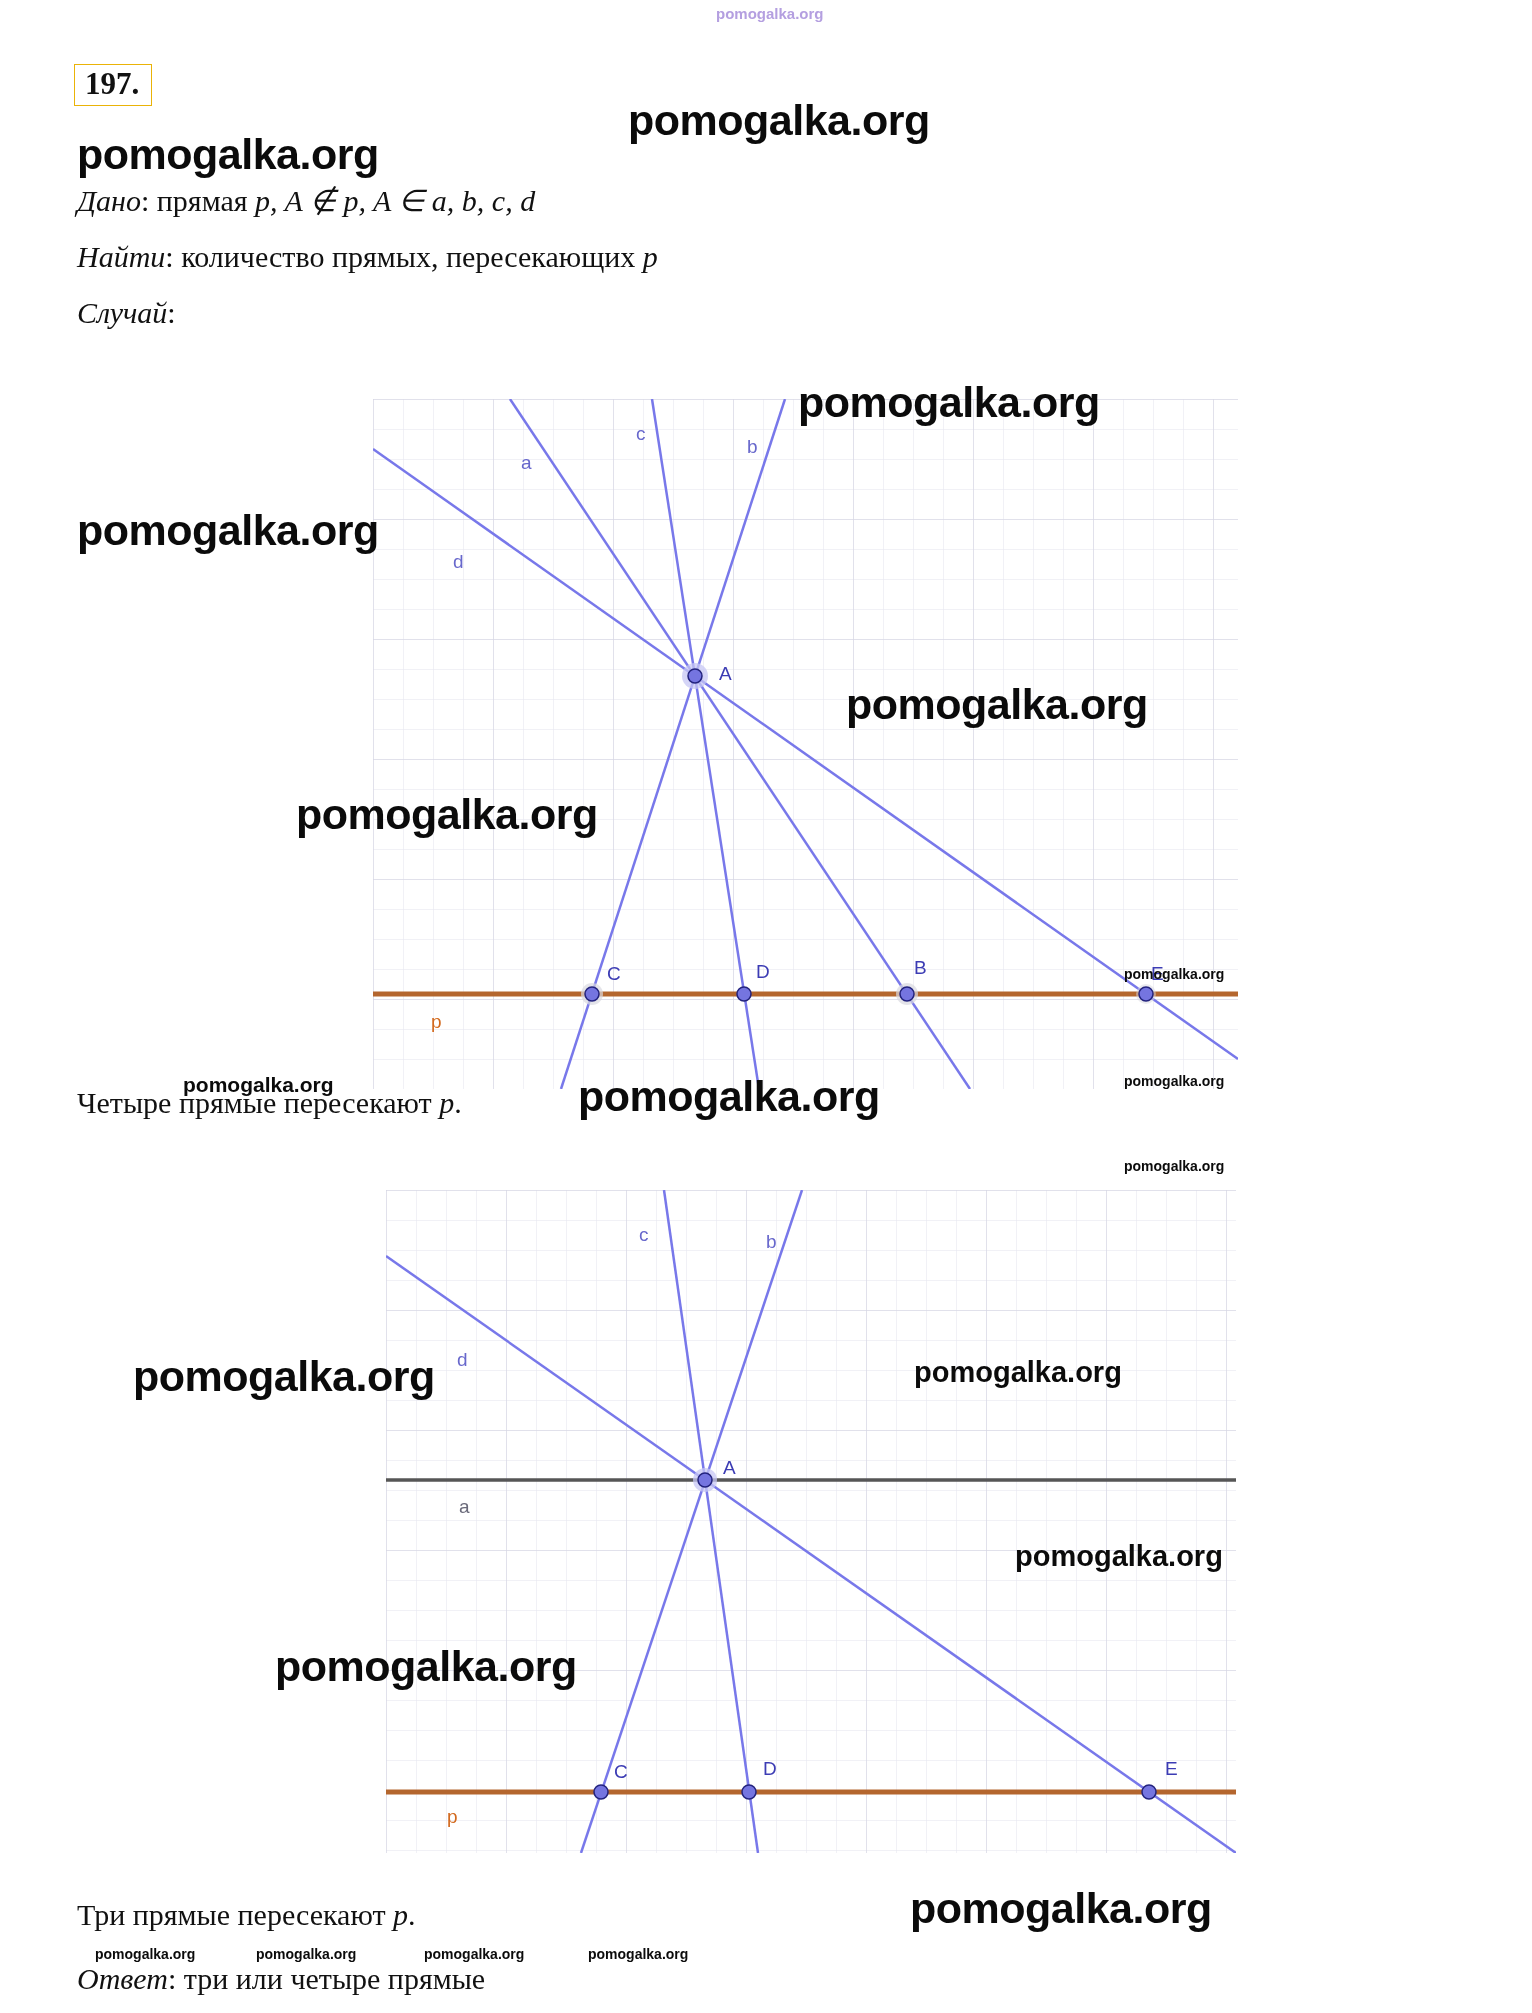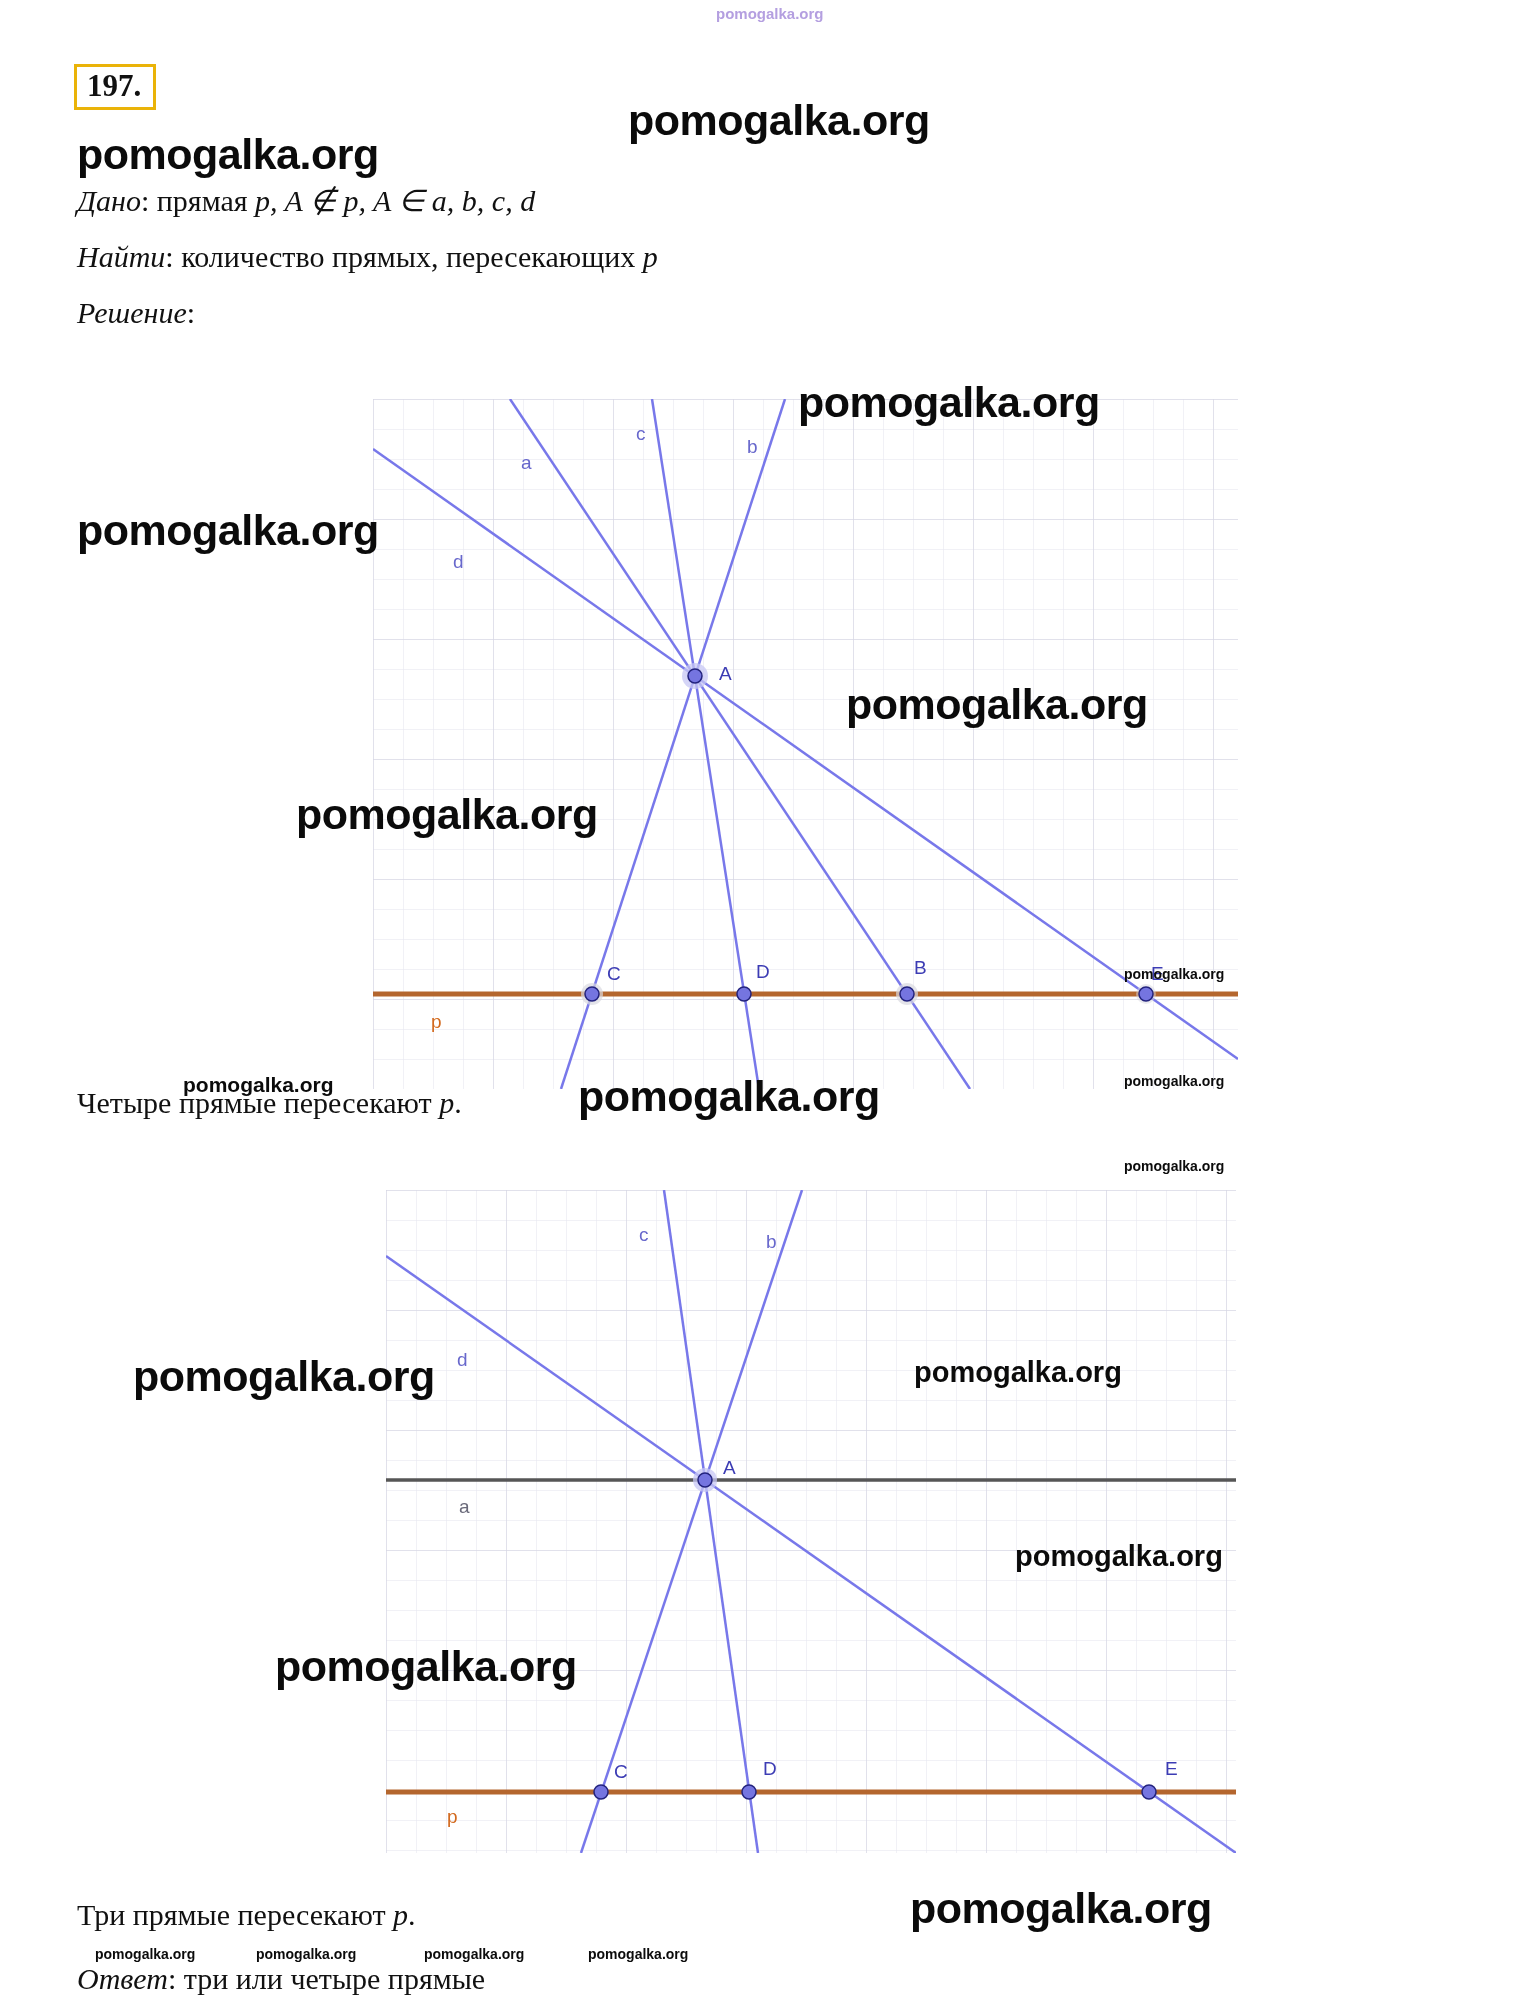--- a/index.html
+++ b/index.html
@@ -7,21 +7,21 @@
     position:relative; width:1532px; height:2013px; overflow:hidden;
     background:#ffffff; font-family:"Liberation Serif", serif; color:#111;
   }
   
   .line { position:absolute; left:77px; font-size:30px; white-space:nowrap; z-index:3; }
   .it  { font-style:italic; }
   .itu { font-style:italic; text-decoration:underline; }
   .mvar{ font-style:italic; }
   
   .numbox {
-    position:absolute; left:74px; top:64px; border:3px solid #eab308;
+    position:absolute; left:74px; top:64px; border:1px solid #eab308;
     padding:1px 12px 3px 10px; font-weight:bold; font-size:31px; z-index:3;
     background:#fff;
     text-align:center;
   }
   
   .wm { position:absolute; font-family:"Liberation Sans", sans-serif; font-weight:bold;
         color:#0b0b0b; white-space:nowrap; z-index:5; }
   .wm-big   { font-size:43px; letter-spacing:-0.5px; }
   .wm-med   { font-size:29px; }
   .wm-small { font-size:14px; }
@@ -47,21 +47,21 @@
   <div class="wm wm-big" style="left:628px; top:96px;">pomogalka.org</div>
   <div class="wm wm-big" style="left:77px; top:130px;">pomogalka.org</div>
 
   <div class="line" style="top:240px;">
     <span class="it">Найти</span><span>: количество прямых, пересекающих </span><span class="mvar">p</span>
   </div>
   <div class="line" style="top:183px;">
     <span class="it">Дано</span><span>: прямая </span><span class="mvar">p, A ∉ p, A ∈ a, b, c, d</span>
   </div>
   <div class="line" style="top:296px;">
-    <span class="it">Решение</span><span>:</span>
+    <span class="it">Случай</span><span>:</span>
   </div>
 
   <div class="fig" style="left:373px; top:399px;">
     <svg width="865" height="690" viewBox="0 0 865 690">
       <defs>
         <pattern id="gridMinor" width="30" height="30" patternUnits="userSpaceOnUse">
           <path d="M 30 0 H 0 V 30" fill="none" stroke="#e4e4ee" stroke-width="1"></path>
         </pattern>
         <pattern id="gridMajor" width="120" height="120" patternUnits="userSpaceOnUse">
           <path d="M 120 0 H 0 V 120" fill="none" stroke="#d2d2e0" stroke-width="1"></path>

